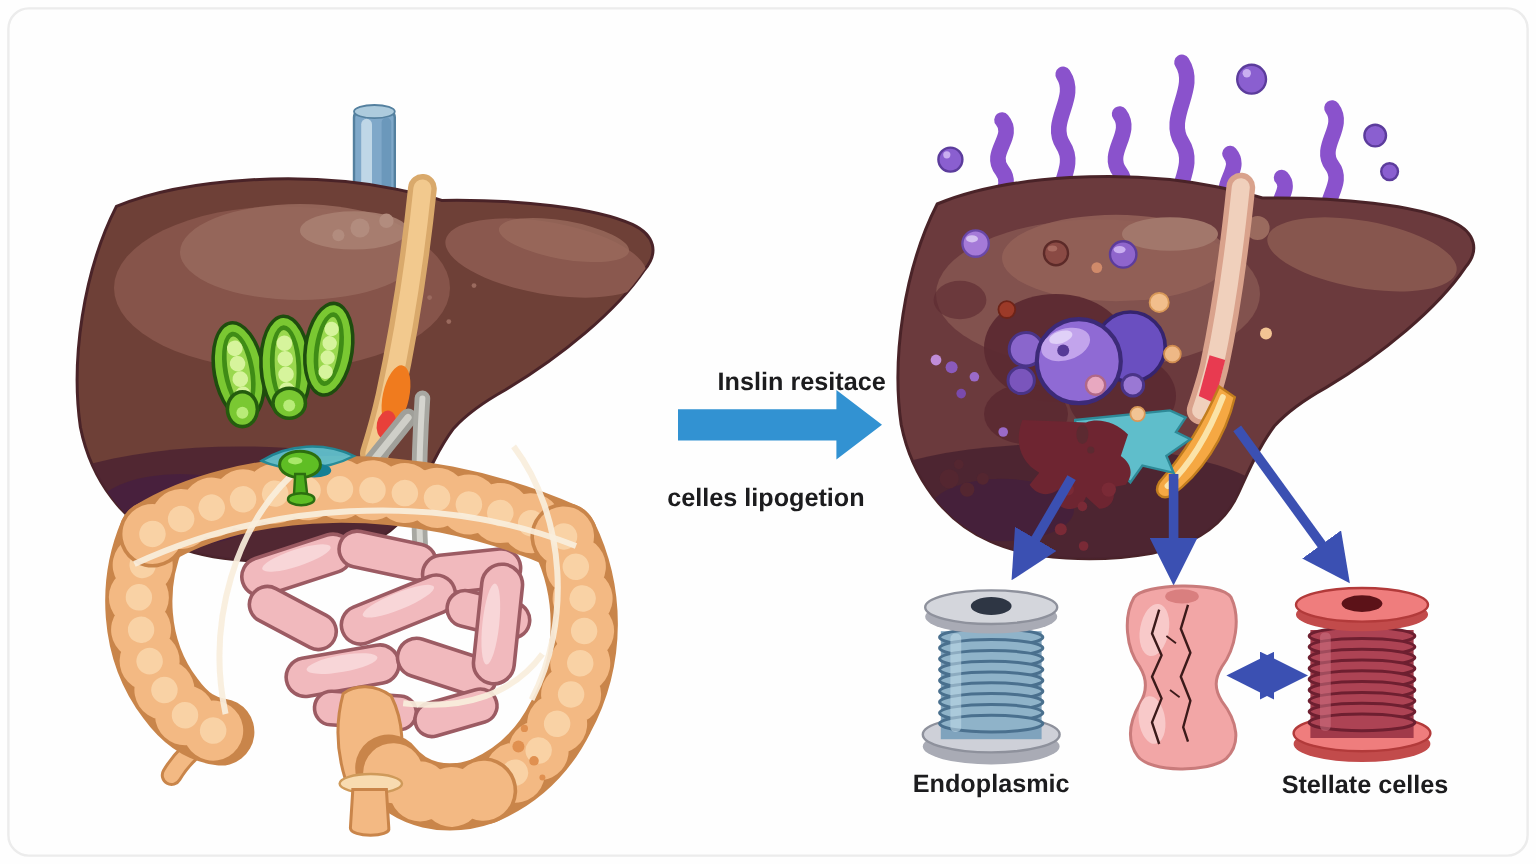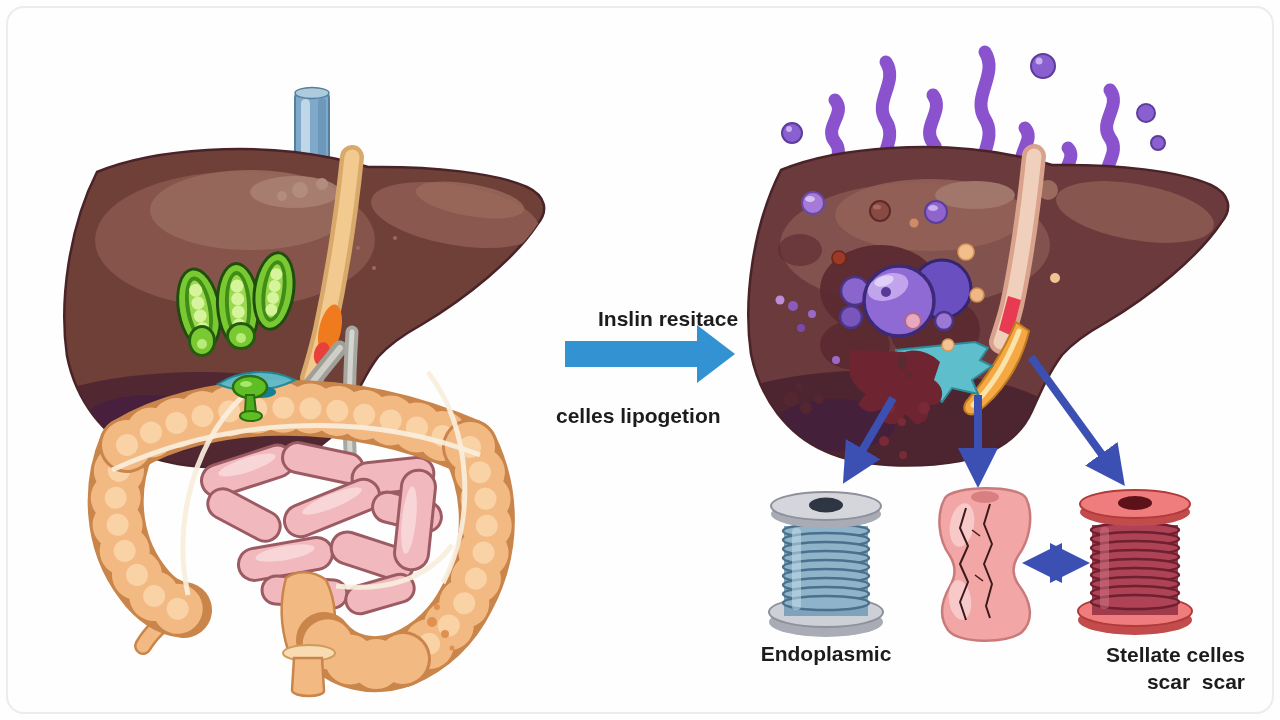--- a/index.html
+++ b/index.html
@@ -342,17 +342,16 @@
 </svg>
 
 <div class="frame"></div>
 
 <div class="lbl" style="left:582px;top:305px;white-space:nowrap;margin-left:16px;">Inslin resitace</div>
 <div class="lbl" style="left:556px;top:402px;white-space:nowrap;">celles lipogetion</div>
 
 <div class="lbl center" style="left:726px;top:640px;width:200px;">
   <div>Endoplasmic</div>
 </div>
-<div class="lbl center" style="left:1030px;top:641px;width:215px;text-align:right;">
+<div class="lbl center" style="left:1030px;top:641px;width:215px;">
   <div>Stellate celles</div>
-  <div class="pre">scar  scar</div>
 </div>
 </div>
 
 </body></html>

